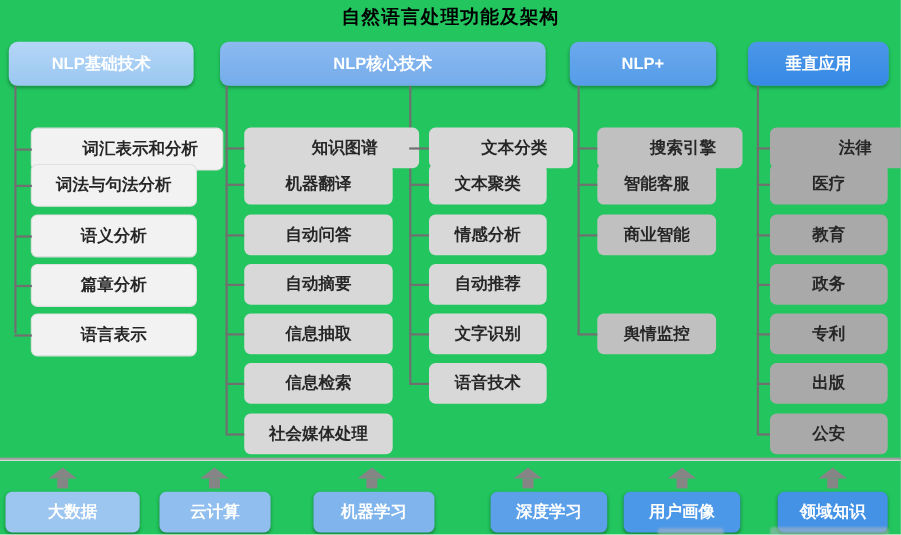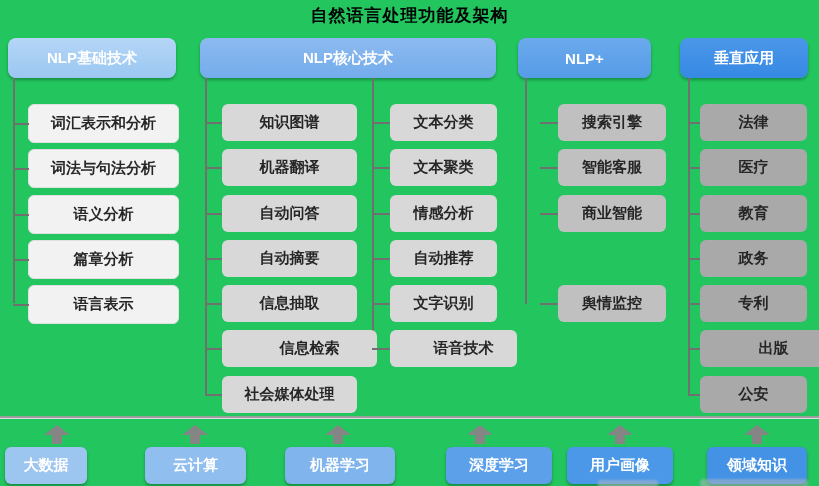--- a/index.html
+++ b/index.html
@@ -40,45 +40,45 @@
   }
   .box::before {
     content:""; position:absolute; top:50%; margin-top:-1px; height:2px; background:#707070;
   }
   .c1  { left:28px;  width:149px; background:#f2f2f2; border:1px solid #e0e0e0; }
   .c1::before  { left:-16px; width:16px; }
   .c2  { left:222px; width:135px; background:#d8d8d8; }
   .c2::before  { left:-17px; width:17px; }
   .c2r { left:390px; width:107px; background:#d8d8d8; }
   .c2r::before { left:-18px; width:18px; }
-  .c3  { left:543px; width:108px; background:#c0c0c0;margin-left:15px; }
+  .c3  { left:543px; width:108px; background:#c0c0c0; }
   .c3::before  { left:-18px; width:18px; }
   .c4  { left:700px; width:107px; background:#a9a9a9; }
   .c4::before  { left:-12px; width:12px; }
-  .r1 { top:104px; } .r2 { top:149px; } .r3 { top:195px; } .r4 { top:240px; }
-  .r5 { top:285px; } .r6 { top:330px;padding-left:20px; } .r7 { top:376px; }
+  .r1 { top:116px;padding-left:24px; } .r2 { top:149px; } .r3 { top:195px; } .r4 { top:240px; }
+  .r5 { top:285px; } .r6 { top:330px; } .r7 { top:376px; }
   
   .separator {
     position:absolute; left:0; top:416px; width:819px; height:2px;
     background:#9e9e9e; border-bottom:1px solid #dedede;
   }
   .arrow { position:absolute; top:425px; width:26px; height:19px; }
   .arrow .tri {
     width:0; height:0; margin:0 auto;
     border-left:13px solid transparent; border-right:13px solid transparent;
     border-bottom:10px solid #858585;
   }
   .arrow .stem { width:10px; height:9px; margin:0 auto; background:#858585; }
   .bbox {
     position:absolute; top:447px; height:37px; border-radius:6px;
     display:flex; align-items:center; justify-content:center;
     color:#fff; font-size:15px; font-weight:600; white-space:nowrap;
     box-shadow:0 2px 3px rgba(0,0,0,.3);
   }
-  .b1 { left:5px;   width:82px; background:#9cc5ef;font-family:Liberation Mono, monospace; }
+  .b1 { left:5px;   width:122px; background:#9cc5ef;font-family:Liberation Mono, monospace; }
   .b2 { left:145px; width:101px; background:#90beee; }
   .b3 { left:285px; width:110px; background:#7fb5ec; }
   .b4 { left:446px; width:106px; background:#5ba0e9; }
   .b5 { left:567px; width:106px; background:#4c98e8; }
   .b6 { left:707px; width:100px; background:#4392e6; }
   
   .smudge {
     position:absolute; height:8px; border-radius:3px;
     background:#aeb6c0; opacity:.55; filter:blur(1px);
   }

